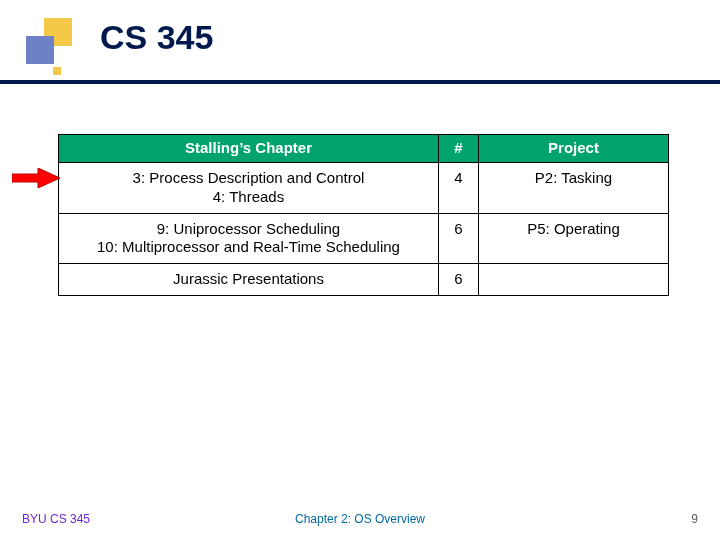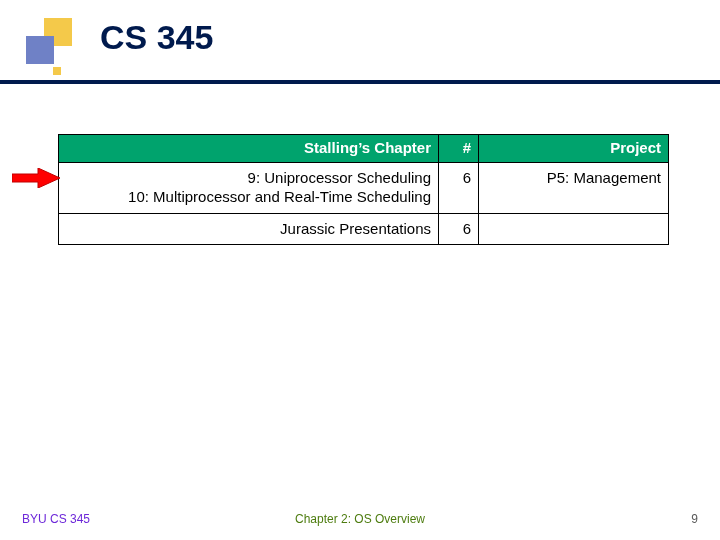--- a/index.html
+++ b/index.html
@@ -13,26 +13,26 @@
   .title-line { position: absolute; top: 80px; left: 0; width: 720px; height: 4px; background: #001a4d; z-index: 3; }
   .title { position: absolute; top: 18px; left: 100px; font-size: 34px; font-weight: bold; color: #001a4d; font-family: Arial, sans-serif; }
 
   .arrow { position: absolute; top: 168px; left: 12px; width: 48px; height: 20px; z-index: 5; }
 
   .table-wrap { position: absolute; top: 134px; left: 58px; width: 610px; }
   table { border-collapse: collapse; width: 100%; table-layout: fixed; }
   col.c1 { width: 380px; }
   col.c2 { width: 40px; }
   col.c3 { width: 190px; }
-  th, td { border: 1px solid #000; padding: 6px 7px; vertical-align: top; font-size: 15px; line-height: 1.25; text-align: right; }
+  th, td { border: 1px solid #000; padding: 6px 7px; vertical-align: top; font-size: 15px; line-height: 1.25; text-align: center; }
   th { background: #00a36d; color: #fff; font-weight: bold; height: 28px; padding-top: 4px; padding-bottom: 4px; }
   td.num { }
 
   .footer-left  { position: absolute; bottom: 14px; left: 22px;  font-size: 12px; color: #6d28d9; }
-  .footer-mid   { position: absolute; bottom: 14px; left: 0; width: 720px; text-align: center; font-size: 12px; color: #4d7c0f; }
+  .footer-mid   { position: absolute; bottom: 14px; left: 0; width: 720px; text-align: center; font-size: 12px; color: #0369a1; }
   .footer-right { position: absolute; bottom: 14px; right: 22px; font-size: 12px; color: #595959; }
 </style>
 </head>
 <body>
 
 <div class="slide">
 
   <div class="deco-yellow-top"></div>
   <div class="deco-blue-top"></div>
   <div class="title-line"></div>
@@ -53,23 +53,28 @@
         </colgroup>
       <thead>
         <tr>
           <th>Stalling’s Chapter</th>
           <th>#</th>
           <th>Project</th>
         </tr>
       </thead>
       <tbody id="tbody">
           <tr>
+            <td>3: Process Description and Control<br>4: Threads</td>
+            <td class="num">4</td>
+            <td>P2: Tasking</td>
+          </tr>
+          <tr>
             <td>9: Uniprocessor Scheduling<br>10: Multiprocessor and Real-Time Scheduling</td>
             <td class="num">6</td>
-            <td>P5: Management</td>
+            <td>P5: Operating</td>
           </tr>
           <tr>
             <td>Jurassic Presentations</td>
             <td class="num">6</td>
             <td></td>
           </tr>
         </tbody>
     </table>
   </div>
 

